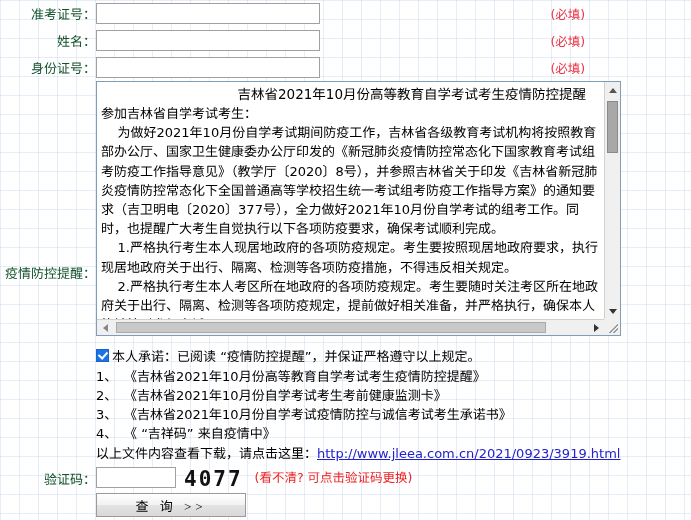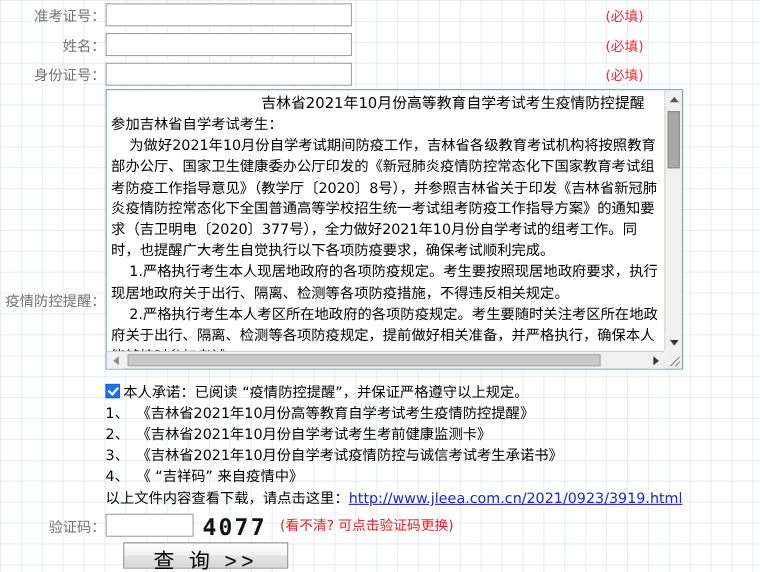--- a/index.html
+++ b/index.html
@@ -29,21 +29,21 @@
   .form-table td {
     padding: 0;
     vertical-align: middle;
   }
 
   .label-cell {
     width: 96px;
     text-align: right;
     padding-right: 6px;
     font-size: 13px;
-    color: #737373;
+    color: #14532d;
     white-space: nowrap;
   }
   .label-cell.top-align {
     vertical-align: middle;
     margin-left: 43px;
   }
 
   .row-field {
     height: 27px;
   }
@@ -278,27 +278,26 @@
     padding-left: 10px;
     white-space: nowrap;
   }
 
   
   button.submit-btn {
     width: 150px;
     height: 24px;
     background: linear-gradient(to bottom, #ffffff 0%, #f2f2f2 48%, #e3e3e3 52%, #d8d8d8 100%);
     border: 1px solid #9a9a9a;
-    font-family: Liberation Sans, sans-serif;
-    font-size: 19px;
+    font-family: Liberation Serif, serif;
+    font-size: 13px;
     color: #000;
     letter-spacing: 4px;
     cursor: pointer;
     padding: 0;
-    margin-left: 16px;
   }
 </style>
 </head>
 <body>
 
 <table class="form-table">
   <tbody>
     <tr class="row-field">
       <td class="label-cell">准考证号：</td>
       <td>

